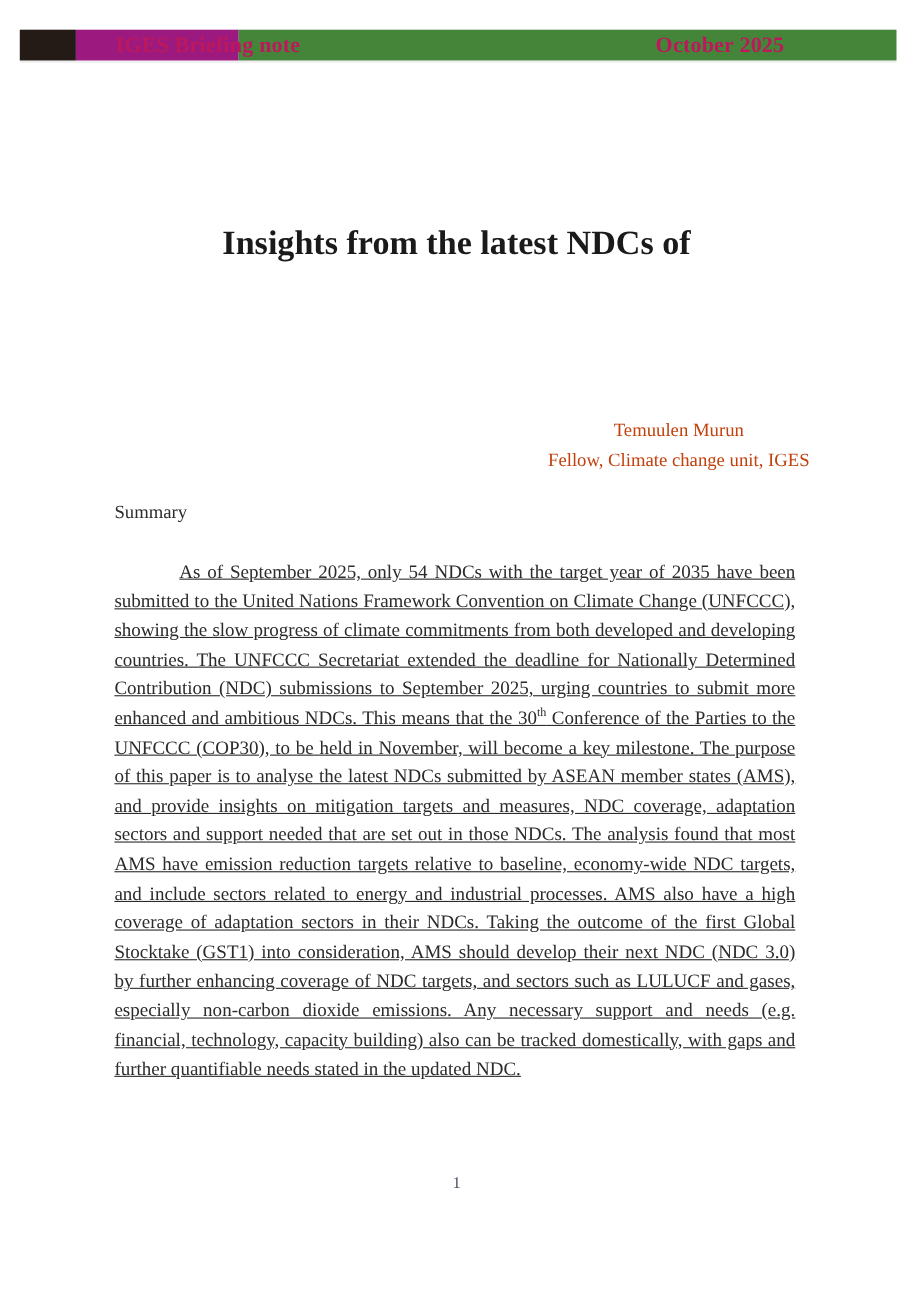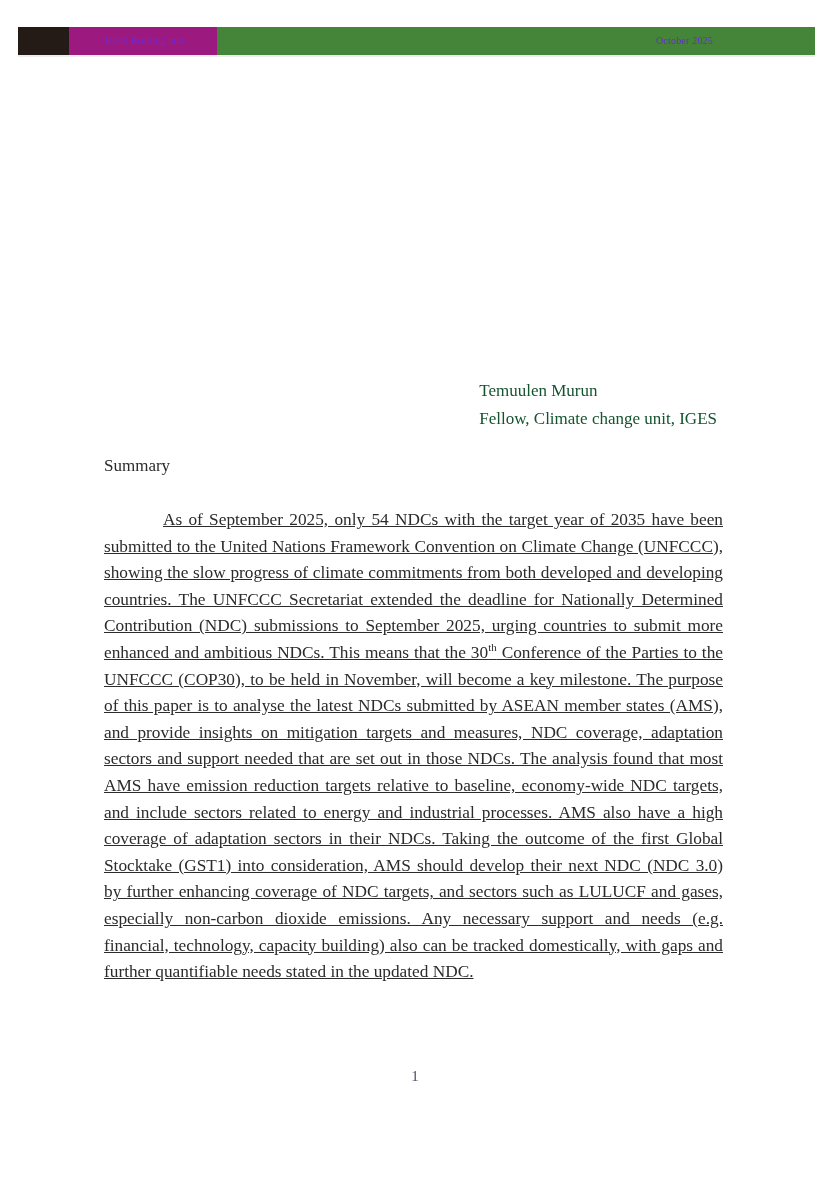--- a/index.html
+++ b/index.html
@@ -29,23 +29,23 @@
   }
   .seg { height: 100%; }
   .seg-dark    { width: 51px; }
   .seg-magenta { width: 148px; }
   .seg-green   { flex: 1; }
   .topbar-text {
     position: absolute;
     top: 0;
     height: 28px;
     line-height: 28px;
-    color: #6d28d9;
-    font-weight: normal;
-    font-size: 10px;
+    color: #be185d;
+    font-weight: bold;
+    font-size: 20px;
     letter-spacing: 0.2px;
     white-space: nowrap;
   }
   .brand { left: 87px; }
   .date  { right: 102px; }
 
   
   .title {
     position: absolute;
     top: 193px;
@@ -56,25 +56,25 @@
     font-size: 31px;
     line-height: 55px;
     font-weight: bold;
     color: #1a1a1a;
   }
 
   
   .author {
     position: absolute;
     top: 377px;
-    right: 113px;
-    text-align: left;
+    right: 94px;
+    text-align: center;
     font-size: 17px;
     line-height: 27.5px;
-    color: #14532d;
+    color: #c2410c;
   }
 
   
   .summary-heading {
     position: absolute;
     top: 456px;
     left: 104px;
     font-size: 17px;
     color: #2b2b2b;
   }
@@ -114,21 +114,21 @@
 
   <header class="topbar">
     <div class="seg seg-dark" style="background-color: rgb(36, 26, 22);"></div>
     <div class="seg seg-magenta" style="background-color: rgb(156, 26, 128);"></div>
     <div class="seg seg-green" style="background-color: rgb(69, 133, 58);"></div>
     <span class="topbar-text brand">IGES Briefing note</span>
     <span class="topbar-text date">October 2025</span>
   </header>
 
   <h1 class="title">
-    <br>
+    <span>Insights from the latest NDCs of</span><br>
   </h1>
 
   <div class="author">
     <div>Temuulen Murun</div>
     <div>Fellow, Climate change unit, IGES</div>
   </div>
 
   <div class="summary-heading">Summary</div>
 
   <p class="summary-paragraph"><span>As of September 2025, only 54 NDCs with the target year of 2035 have been submitted to the United Nations Framework Convention on Climate Change (UNFCCC), showing the slow progress of climate commitments from both developed and developing countries. The UNFCCC Secretariat extended the deadline for Nationally Determined Contribution (NDC) submissions to September 2025, urging countries to submit more enhanced and ambitious NDCs. This means that the 30</span><sup>th</sup><span> Conference of the Parties to the UNFCCC (COP30), to be held in November, will become a key milestone. The purpose of this paper is to analyse the latest NDCs submitted by ASEAN member states (AMS), and provide insights on mitigation targets and measures, NDC coverage, adaptation sectors and support needed that are set out in those NDCs. The analysis found that most AMS have emission reduction targets relative to baseline, economy-wide NDC targets, and include sectors related to energy and industrial processes. AMS also have a high coverage of adaptation sectors in their NDCs. Taking the outcome of the first Global Stocktake (GST1) into consideration, AMS should develop their next NDC (NDC 3.0) by further enhancing coverage of NDC targets, and sectors such as LULUCF and gases, especially non-carbon dioxide emissions. Any necessary support and needs (e.g. financial, technology, capacity building) also can be tracked domestically, with gaps and further quantifiable needs stated in the updated NDC.</span></p>

